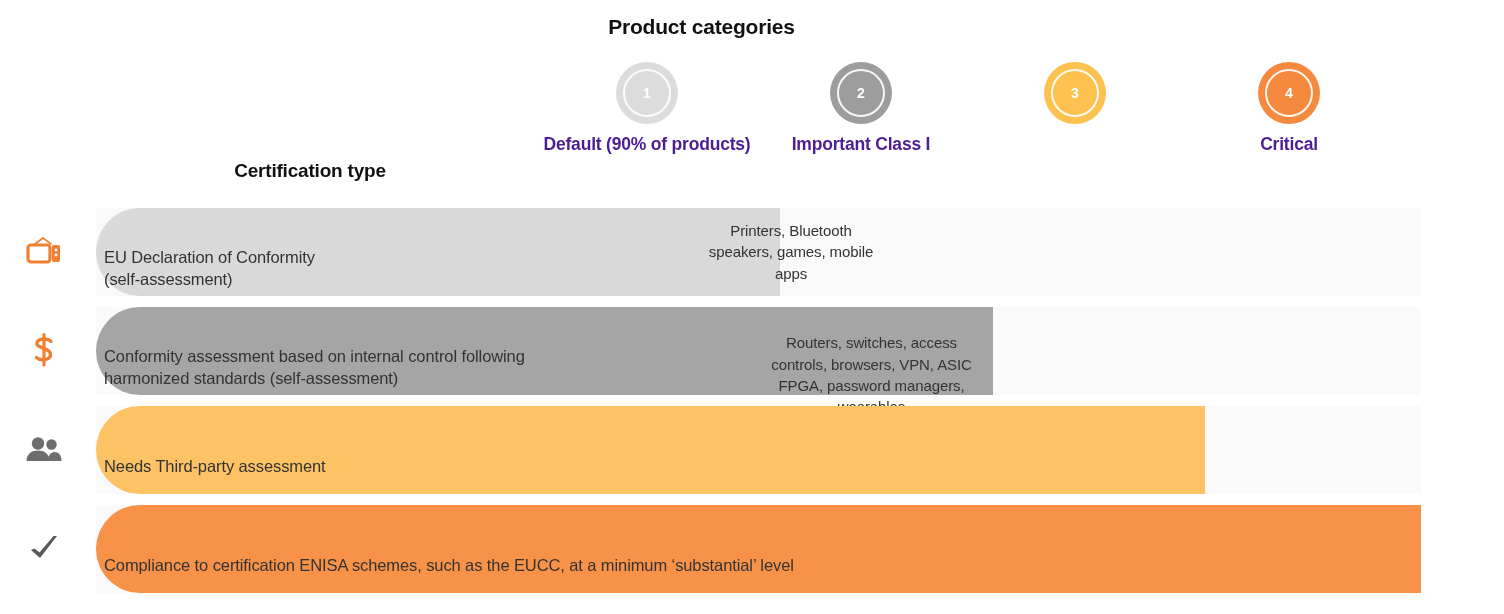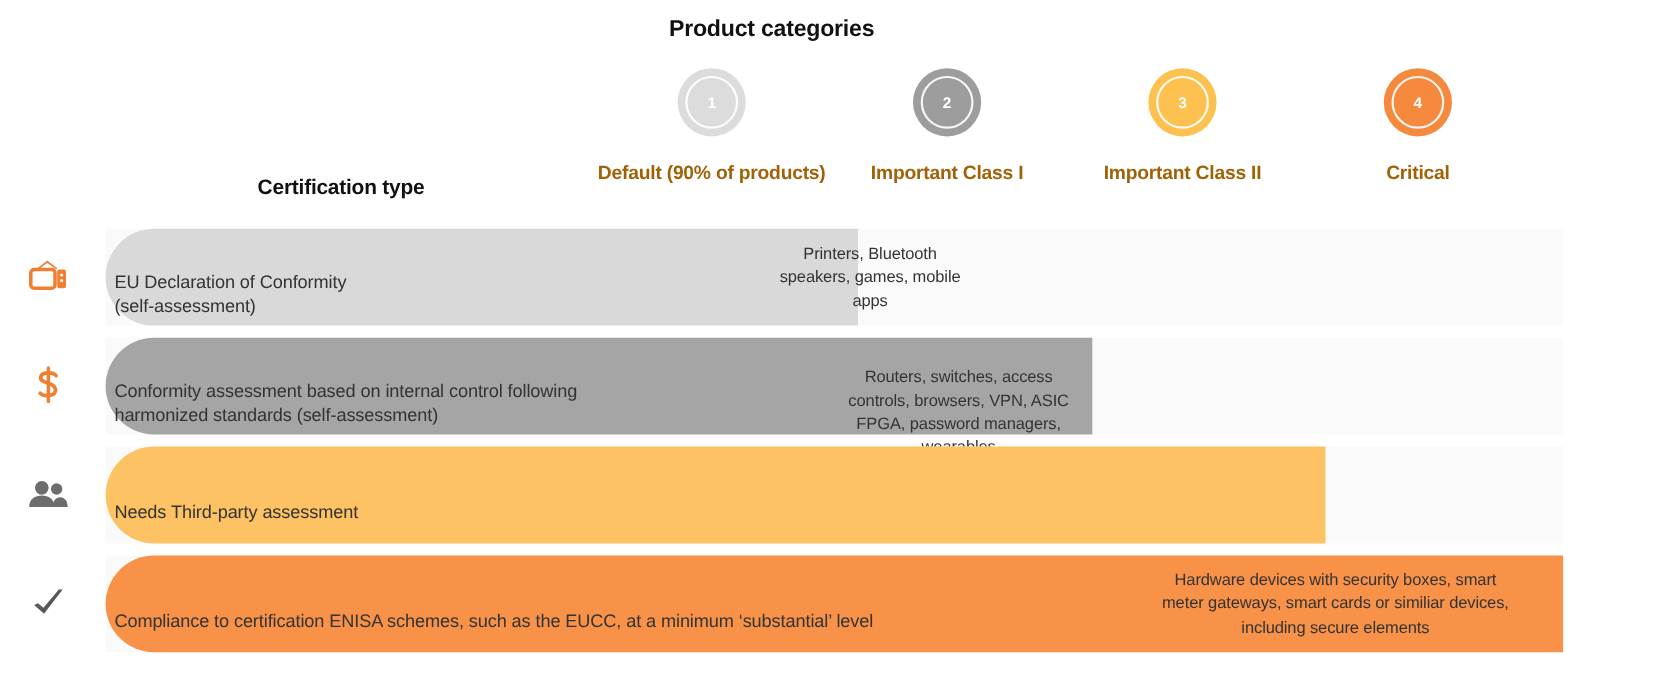--- a/index.html
+++ b/index.html
@@ -80,24 +80,24 @@
     justify-content: center;
     box-sizing: border-box;
   }
   .cat-num {
     font-size: 14px;
     font-weight: bold;
     color: #ffffff;
     line-height: 1;
   }
   .cat-label {
-    margin-top: 22px;
+    margin-top: 9px;
     font-size: 17.5px;
     font-weight: bold;
-    color: #a16207;
+    color: #4c1d95;
     line-height: 1.28;
     letter-spacing: -0.2px;
   }
 
   
   .rows {
     position: absolute;
     left: 0;
     top: 208px;
     width: 1504px;
@@ -195,21 +195,20 @@
     </div>
     <div class="cat-label">Important Class I</div>
   </div>
 
   <div class="category cat-3">
     <div class="cat-circle" style="background: rgb(252, 193, 78);">
       <div class="inner-ring">
         <span class="cat-num">3</span>
       </div>
     </div>
-    <div class="cat-label">Important Class II</div>
   </div>
 
   <div class="category cat-4">
     <div class="cat-circle" style="background: rgb(245, 138, 62);">
       <div class="inner-ring">
         <span class="cat-num">4</span>
       </div>
     </div>
     <div class="cat-label">Critical</div>
   </div>
@@ -271,18 +270,15 @@
 
   <div class="row">
     <div class="row-track"></div>
     <div class="row-bar" style="background: rgb(247, 146, 72); width: 1325px;"></div>
     <div class="row-icon">
       <svg class="svg-icon" width="36" height="32" viewBox="0 0 36 32" aria-hidden="true">
         <path d="M5 17 L14 25 L31 3 L27.5 3 L13.5 19.5 L8.5 15.5 Z" fill="#58595b"></path>
       </svg>
     </div>
     <div class="row-label">Compliance to certification ENISA schemes, such as the EUCC, at a minimum ‘substantial’ level</div>
-    <div class="cell-text" style="left: 1018px; width: 392px;">Hardware devices with security boxes, smart
-meter gateways, smart cards or similiar devices,
-including secure elements</div>
   </div>
 
 </div>
 
 </body></html>

